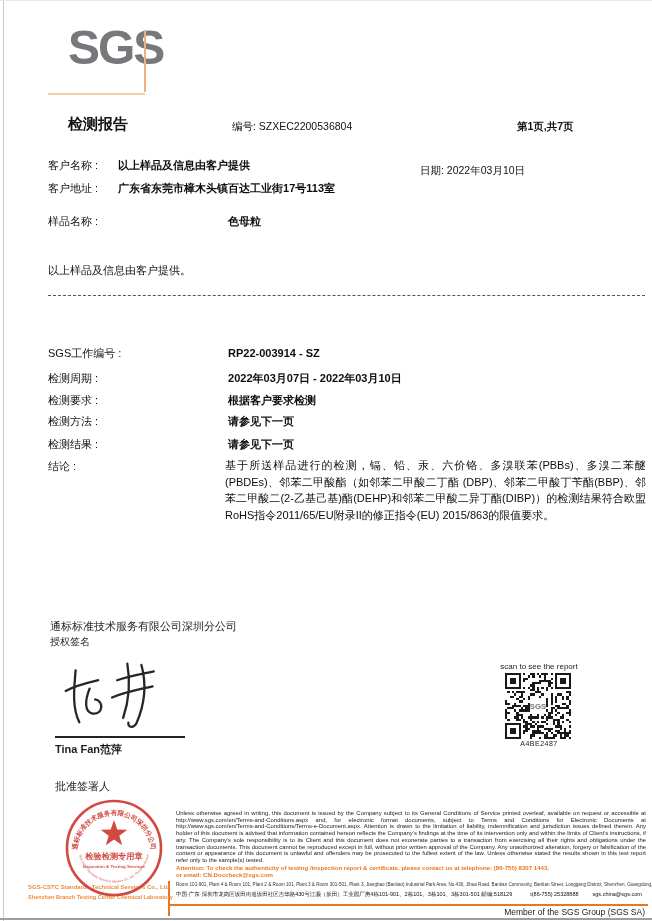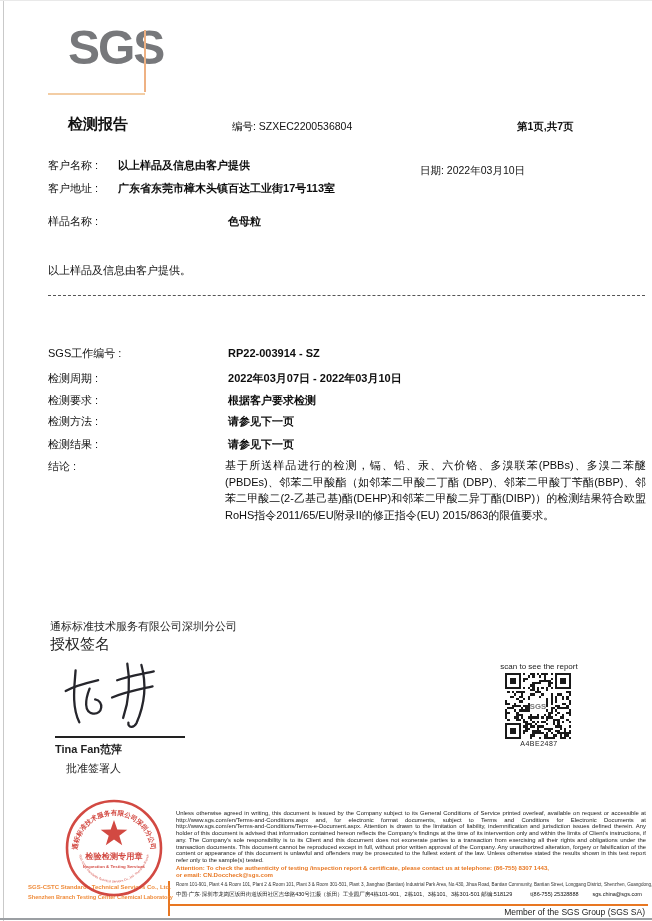--- a/index.html
+++ b/index.html
@@ -28,25 +28,25 @@
   .flabel.wide{width:177px;}
   .fvalue{font-weight:bold;color:#0d0d0d;}
 
   .note{position:absolute;left:48px;top:263px;font-size:11px;color:#111;}
   .dashed-sep{position:absolute;left:48px;top:295px;width:597px;border-top:1.5px dashed #555;}
 
   .conclusion-label{position:absolute;left:48px;top:459px;font-size:11px;}
   .conclusion{position:absolute;left:225px;top:457px;width:421px;font-size:11px;line-height:16.5px;color:#0d0d0d;font-weight:normal;text-align:justify;}
 
   .sig-company{position:absolute;left:50px;top:619px;font-size:11px;}
-  .sig-auth{position:absolute;left:50px;top:635px;font-size:15px;}
+  .sig-auth{position:absolute;left:50px;top:635px;font-size:10px;}
   .sig-svg{position:absolute;left:52px;top:656px;}
   .sig-line{position:absolute;left:55px;top:736px;width:130px;height:2px;background:#222;}
   .sig-name{position:absolute;left:55px;top:742px;font-size:11px;font-weight:bold;}
-  .sig-role{position:absolute;left:55px;top:761px;font-size:11px;margin-left:11px;}
+  .sig-role{position:absolute;left:55px;top:779px;font-size:11px;}
 
   .qr-caption{position:absolute;left:468px;top:662px;width:142px;text-align:center;font-size:8px;color:#222;}
   .qr-svg{position:absolute;left:505px;top:673px;}
   .qr-code{position:absolute;left:468px;top:740px;width:142px;text-align:center;font-size:7px;letter-spacing:.5px;color:#222;}
 
   .stamp-svg{position:absolute;left:64px;top:798px;opacity:.92;z-index:3;}
   .foot-co1{position:absolute;left:28px;top:884px;font-size:6px;font-weight:bold;color:#ef8b3a;z-index:2;white-space:nowrap;}
   .foot-co2{position:absolute;left:28px;top:894px;font-size:5.6px;font-weight:bold;color:#ef8b3a;z-index:2;white-space:nowrap;}
 
   .legal{position:absolute;left:176px;top:810px;width:470px;font-size:5.9px;line-height:1.14;color:#222;text-align:justify;}

